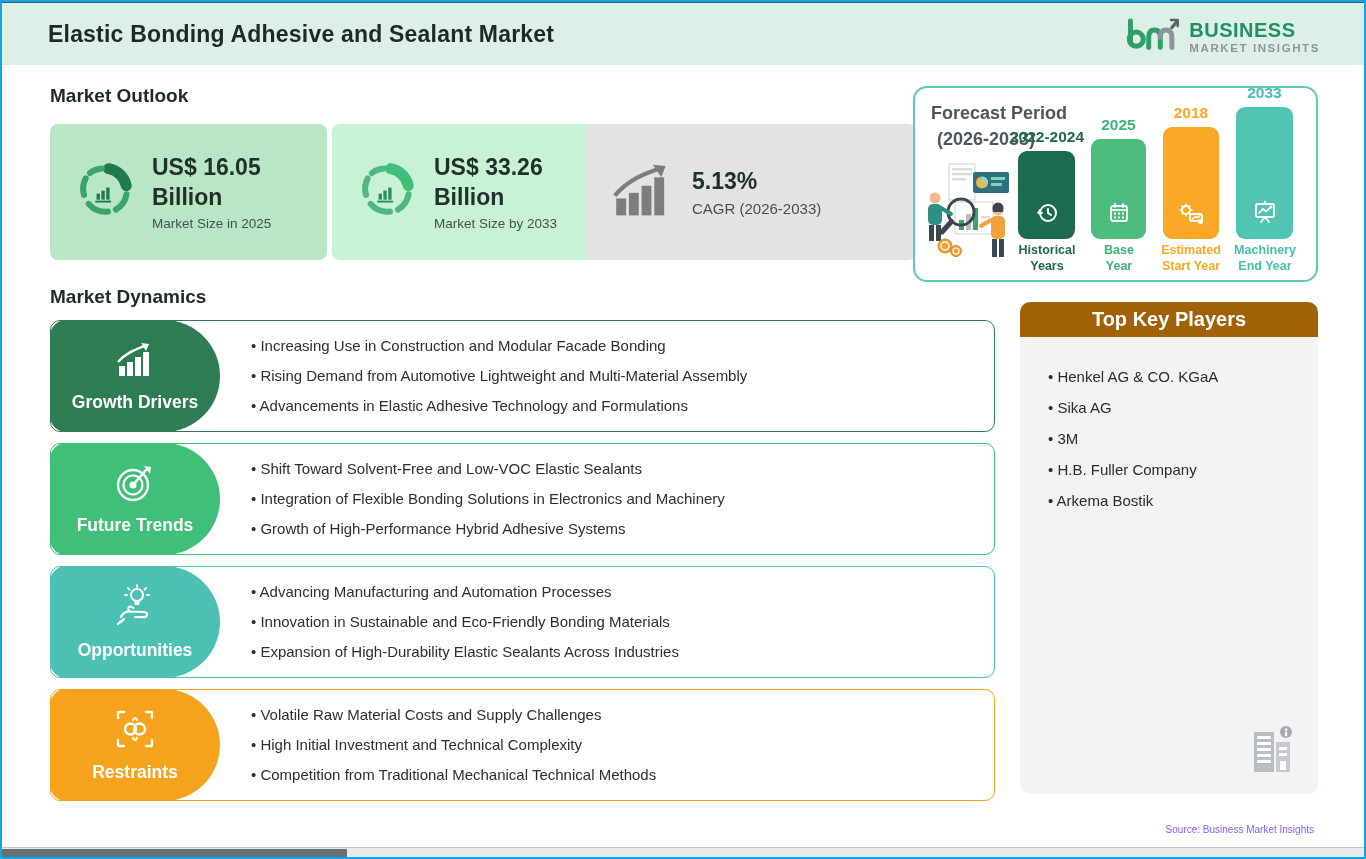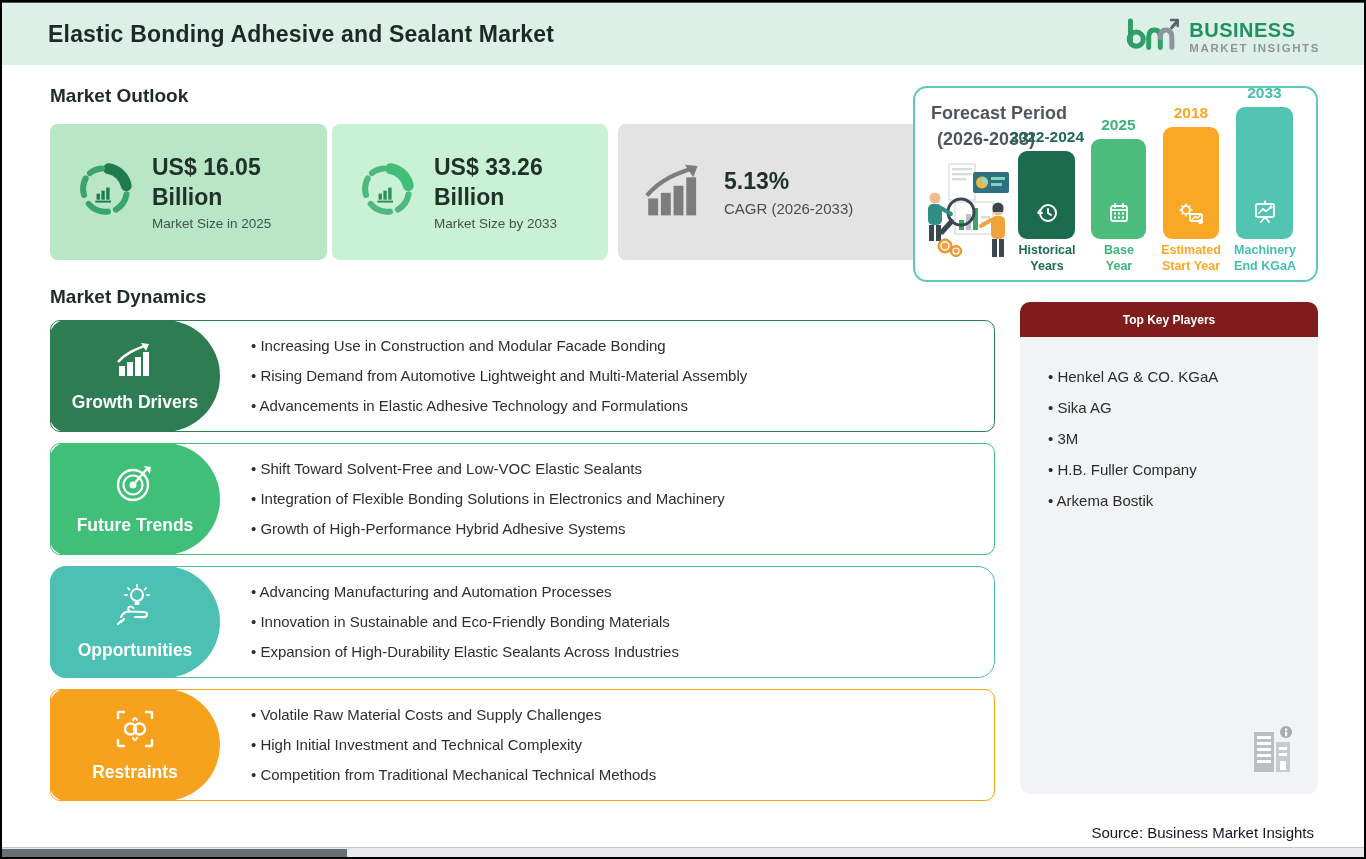--- a/index.html
+++ b/index.html
@@ -1,33 +1,33 @@
 <!DOCTYPE html>
 <html><head>
 <meta charset="utf-8">
 <style>
   html,body{margin:0;padding:0;background:#ffffff;font-family:"Liberation Sans",sans-serif;}
-  #page{position:relative;width:1366px;height:859px;background:#ffffff;border:2px solid #000000;box-sizing:border-box;overflow:hidden;}
+  #page{position:relative;width:1366px;height:859px;background:#ffffff;border:2px solid #0ea5e9;box-sizing:border-box;overflow:hidden;}
 
   
   .header{position:absolute;left:0;top:0;width:100%;height:62px;background:#ddf0e7;border-top:1px solid #3d5b52;}
   .header-title{position:absolute;left:46px;top:18px;font-size:23px;font-weight:bold;color:#1c2a25;letter-spacing:.2px;}
   .logo{position:absolute;right:44px;top:10px;display:flex;align-items:center;gap:8px;}
   .logo-text{display:flex;flex-direction:column;line-height:1;}
   .logo-brand1{font-size:20px;font-weight:bold;color:#1f9160;letter-spacing:.5px;}
   .logo-brand2{font-size:11.5px;font-weight:bold;color:#8d949b;letter-spacing:1.6px;margin-top:3px;}
 
   
   .sec-heading{position:absolute;font-size:19px;font-weight:bold;color:#1e2b26;}
 
   
   .card{position:absolute;top:122px;height:136px;border-radius:8px;display:flex;align-items:center;padding-left:26px;box-sizing:border-box;gap:18px;}
   .card1{left:48px;width:277px;background:#b9e7c5;}
   .card2{left:330px;width:276px;background:#c9f1d4;}
-  .card3{left:616px;width:330px;background:#e3e3e3;}
+  .card3{left:584px;width:330px;background:#e3e3e3;}
   .card-val{font-size:23px;font-weight:bold;color:#20302a;line-height:1.3;}
   .card-label{font-size:13.5px;color:#44504b;margin-top:4px;}
 
   
   .fpanel{position:absolute;left:911px;top:84px;width:405px;height:196px;background:#fff;border:2px solid #5fc9b8;border-radius:14px;box-sizing:border-box;}
   .fp-title{position:absolute;left:16px;top:12px;font-size:18px;font-weight:bold;color:#4c565d;line-height:1.45;}
   .fp-title .l2{padding-left:6px;display:block;}
   .fbar{position:absolute;bottom:41px;border-radius:9px;display:flex;align-items:flex-end;justify-content:center;padding-bottom:10px;box-sizing:border-box;}
   .fbar-1{left:103px;width:57px;height:88px;background:#1d6b4f;}
   .fbar-2{left:176px;width:55px;height:100px;background:#4dbd7e;}
@@ -45,36 +45,36 @@
   .fcap-4{left:311px;width:78px;color:#45beac;}
   .fillus{position:absolute;left:6px;bottom:10px;}
 
   
   .dyn-row{position:absolute;left:48px;width:945px;height:112px;}
   .dyn-box{position:absolute;left:0;top:0;right:0;bottom:0;background:#fff;border-radius:10px;border:1.5px solid;box-sizing:border-box;}
   .dyn-pill{position:absolute;left:0;top:0;width:170px;height:112px;border-radius:16px 56px 56px 16px;display:flex;flex-direction:column;align-items:center;justify-content:center;gap:8px;z-index:2;}
   .dyn-pill-label{color:#fff;font-size:17.5px;font-weight:bold;}
   .row1 .dyn-box{border-color:#2e7d52;} .row1 .dyn-pill{background:#2e7d52;}
   .row2 .dyn-box{border-color:#3fbf77;} .row2 .dyn-pill{background:#3fbf77;}
-  .row3 .dyn-box{border-color:#4cc0b2;border-radius:17px;} .row3 .dyn-pill{background:#4cc0b2;}
+  .row3 .dyn-box{border-color:#4cc0b2;} .row3 .dyn-pill{background:#4cc0b2;}
   .row4 .dyn-box{border-color:#f6a21d;} .row4 .dyn-pill{background:#f6a21d;}
   .dyn-bullets{position:absolute;left:200px;top:10px;right:14px;margin:0;padding:0;list-style:none;}
   .dyn-bullets li{font-size:15px;color:#2e2e2e;line-height:30px;}
   .dyn-bullets li::before{content:"• ";color:#2e2e2e;}
 
   
   .kp-panel{position:absolute;left:1018px;top:300px;width:298px;height:492px;background:#f1f3f5;border-radius:10px;}
-  .kp-header{height:35px;background:#7f1d1d;border-radius:10px 10px 0 0;display:flex;align-items:center;justify-content:center;color:#fff;font-size:12px;font-weight:bold;}
+  .kp-header{height:35px;background:#a16207;border-radius:10px 10px 0 0;display:flex;align-items:center;justify-content:center;color:#fff;font-size:20px;font-weight:bold;}
   .kp-list{margin:24px 0 0 0;padding:0 0 0 28px;list-style:none;}
   .kp-list li{font-size:15px;color:#2b2b2b;line-height:31px;}
   .kp-list li::before{content:"• ";}
   .kp-building{position:absolute;right:24px;bottom:14px;}
 
   
-  .source{position:absolute;right:50px;top:822px;font-size:15px;color:#0f172a;}
+  .source{position:absolute;right:50px;top:822px;font-size:10px;color:#8b5cf6;}
   .hscroll-track{position:absolute;left:0;bottom:0;width:100%;height:9px;background:#e8eaec;border-top:1px solid #c4c8cb;}
   .hscroll-thumb{position:absolute;left:0;bottom:0;width:345px;height:8px;background:#68707 6;background:#687076;}
 </style>
 </head>
 <body>
 
 <div id="page">
 
   <div class="header">
     <div class="header-title">Elastic Bonding Adhesive and Sealant Market</div>
@@ -226,21 +226,21 @@
     <div class="fcap fcap-2">
       <div>Base</div>
         <div>Year</div>
     </div>
     <div class="fcap fcap-3">
       <div>Estimated</div>
         <div>Start Year</div>
     </div>
     <div class="fcap fcap-4">
       <div>Machinery</div>
-        <div>End KGaA</div>
+        <div>End Year</div>
     </div>
 
     <span class="fillus">
       <svg width="98" height="110" viewBox="0 0 98 110">
         <rect x="28" y="8" width="26" height="36" fill="#ffffff" stroke="#ccd1d5"></rect>
         <rect x="31" y="12" width="20" height="2.4" fill="#d7dcdf"></rect>
         <rect x="31" y="17" width="20" height="2.4" fill="#d7dcdf"></rect>
         <rect x="31" y="22" width="14" height="2.4" fill="#d7dcdf"></rect>
         <rect x="52" y="16" width="36" height="21" rx="2" fill="#2f6f7e"></rect>
         <circle cx="61" cy="26.5" r="6" fill="#e8b84b"></circle>

